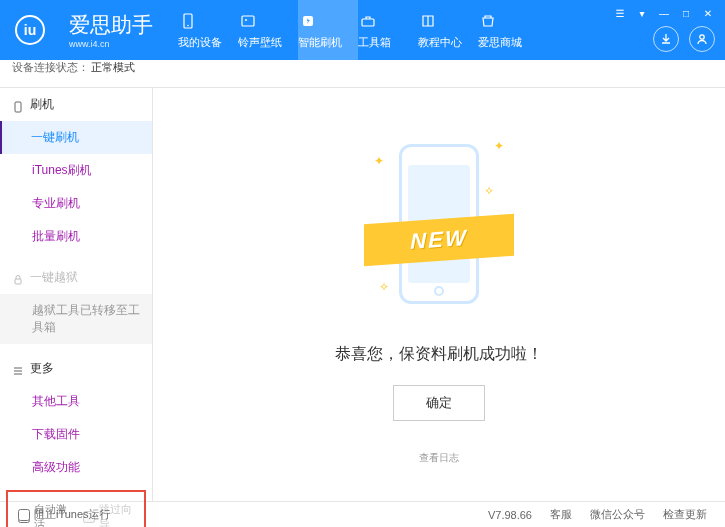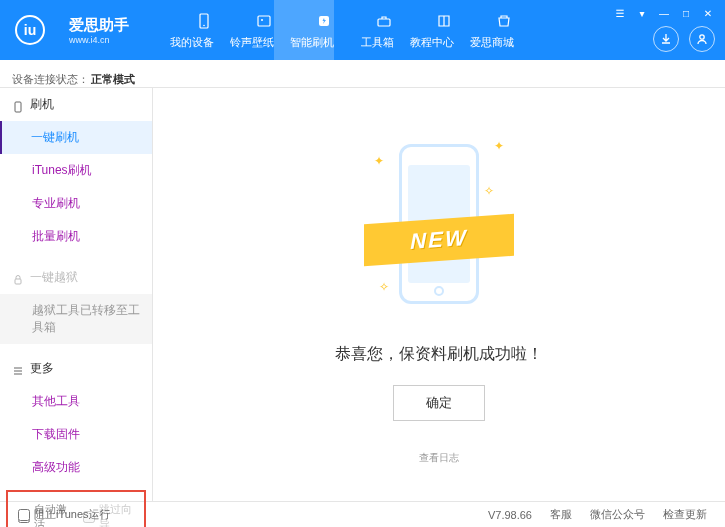--- a/index.html
+++ b/index.html
@@ -1,32 +1,32 @@
 <!DOCTYPE html>
 <html><head>
 <meta charset="utf-8">
 <style>
 *{margin:0;padding:0;box-sizing:border-box;font-family:"Microsoft YaHei",sans-serif}
 body{width:725px;height:527px;overflow:hidden;background:#fff;font-size:12px;color:#333}
 .header{height:60px;background:#1a8cff;display:flex;align-items:center;color:#fff;position:relative}
 .logo-area{display:flex;align-items:center;padding:0 15px;gap:24px}
 .logo-circle{width:30px;height:30px;border:2px solid #fff;border-radius:50%;display:flex;align-items:center;justify-content:center;font-weight:bold;font-size:14px}
 .logo-text{display:flex;flex-direction:column}
-.logo-title{font-size:15px;font-weight:bold}
+.logo-title{font-size:21px;font-weight:normal}
 .logo-sub{font-size:9px;opacity:.85}
 .nav{display:flex;height:100%;margin-left:10px}
-.nav-item{width:60px;display:flex;flex-direction:column;align-items:flex-end;justify-content:center;gap:4px;cursor:pointer;font-size:11px}
+.nav-item{width:60px;display:flex;flex-direction:column;align-items:flex-start;justify-content:center;gap:4px;cursor:pointer;font-size:11px}
 .nav-item.active{background:#4da6ff}
 .nav-icon{width:20px;height:20px;display:flex;align-items:center;justify-content:center}
 .hdr-right{position:absolute;right:10px;top:6px;display:flex;gap:8px;align-items:center}
 .hdr-icon{width:14px;height:14px;display:flex;align-items:center;justify-content:center;cursor:pointer;font-size:10px}
 .hdr-btns{position:absolute;right:10px;bottom:8px;display:flex;gap:10px}
 .circ-btn{width:26px;height:26px;border:1.5px solid rgba(255,255,255,.7);border-radius:50%;display:flex;align-items:center;justify-content:center;cursor:pointer}
-.status-bar{height:28px;border-bottom:1px solid #e5e5e5;display:flex;align-items:flex-end;padding:0 12px;font-size:11px;color:#666}
-.status-val{color:#333;font-weight:bold;margin-left:2px}
+.status-bar{height:28px;border-bottom:1px solid #e5e5e5;display:flex;align-items:flex-start;padding:0 12px;font-size:11px;color:#666}
+.status-val{color:#333;font-weight:normal;margin-left:2px}
 .body{display:flex;height:413px}
 .sidebar{width:153px;border-right:1px solid #e5e5e5;display:flex;flex-direction:column;font-size:12px;color:#555}
 .sb-section{padding:8px 12px;display:flex;align-items:flex-end;gap:6px;color:#333;font-size:12px}
 .sb-item{padding:8px 12px 8px 32px;cursor:pointer;color:#a21caf}
 .sb-item.active{background:#e8f3ff;color:#1a8cff;border-left:2px solid #4c1d95;padding-left:29px}
 .sb-sub{background:#f5f5f5;padding:8px 12px 8px 32px;color:#999;font-size:12px;line-height:1.4}
 .sb-divider{height:1px;background:#eee;margin:4px 0}
 .checks{padding:10px 10px;border:2px solid #e74c3c;margin:6px;display:flex;gap:14px;font-size:11px;color:#888}
 .chk{display:flex;align-items:center;gap:4px}
 .chk input{width:12px;height:12px}

